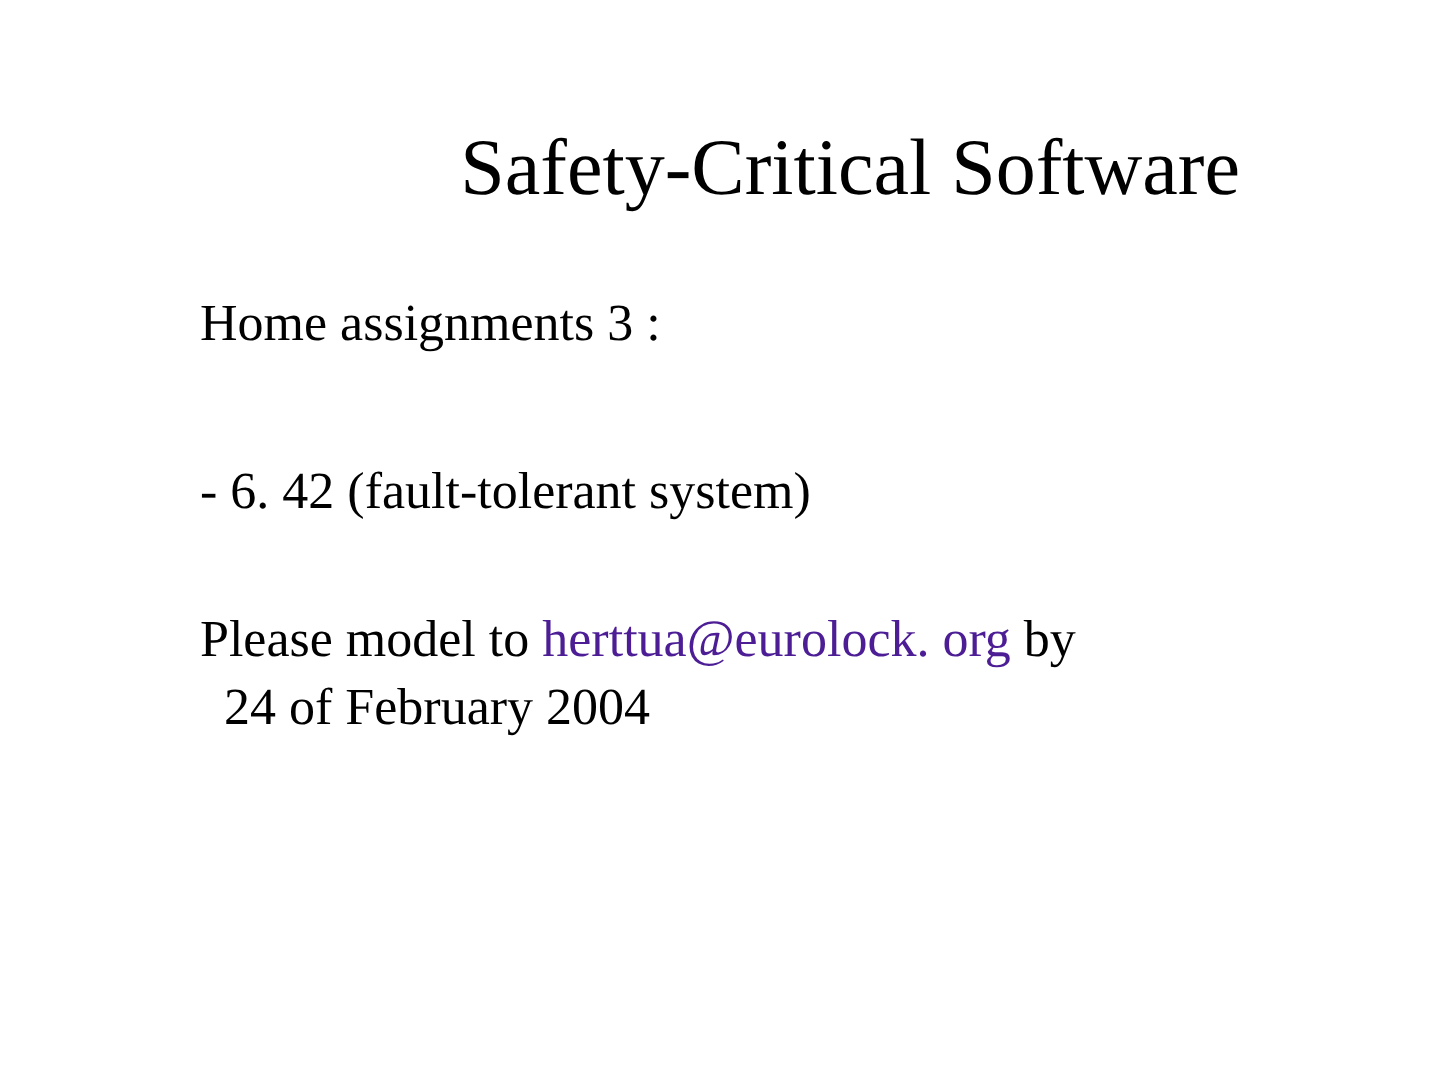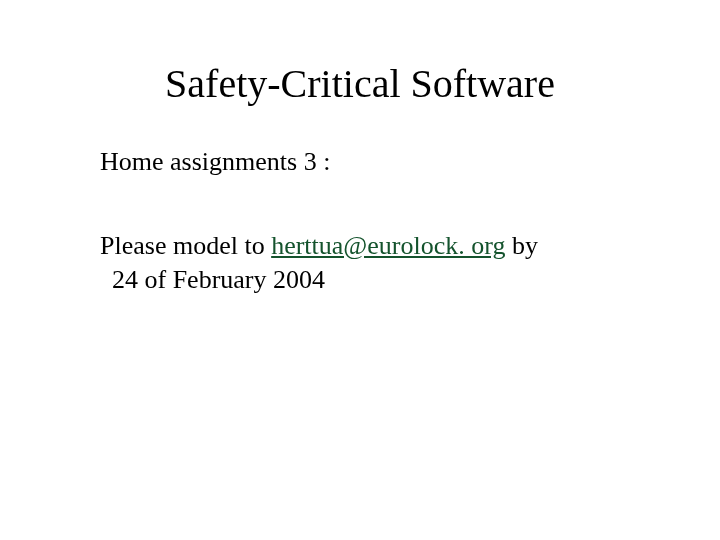--- a/index.html
+++ b/index.html
@@ -11,21 +11,21 @@
       width: 720px;
       height: 540px;
       background: #ffffff;
       font-family: "Times New Roman", Times, serif;
       color: #000000;
       padding: 60px 100px 0 100px;
     }
     .title {
       font-size: 40px;
       font-weight: normal;
-      text-align: center;
+      text-align: right;
       margin-bottom: 40px;
     }
     .subtitle {
       font-size: 26px;
       margin-bottom: 52px;
     }
     .items {
       font-size: 26px;
       margin-bottom: 40px;
     }
@@ -33,32 +33,32 @@
       line-height: 1.3;
     }
     .footer {
       font-size: 26px;
       line-height: 1.3;
     }
     .footer-line2 {
       padding-left: 12px;
     }
     .email-link {
-      color: #14532d;
-      text-decoration: underline;
+      color: #4c1d95;
     }
   </style>
 </head>
 <body>
 
 <h1 class="title">Safety-Critical Software</h1>
 
 <div class="subtitle">Home assignments 3 :</div>
 
 <div class="items">
+  <div class="item">- 6. 42 (fault-tolerant system)</div>
 </div>
 
 <div class="footer">
   <div>
     <span>Please model to </span><span class="email-link">herttua@eurolock. org</span><span> by</span>
   </div>
   <div class="footer-line2">24 of February 2004</div>
 </div>
 
 </body></html>

